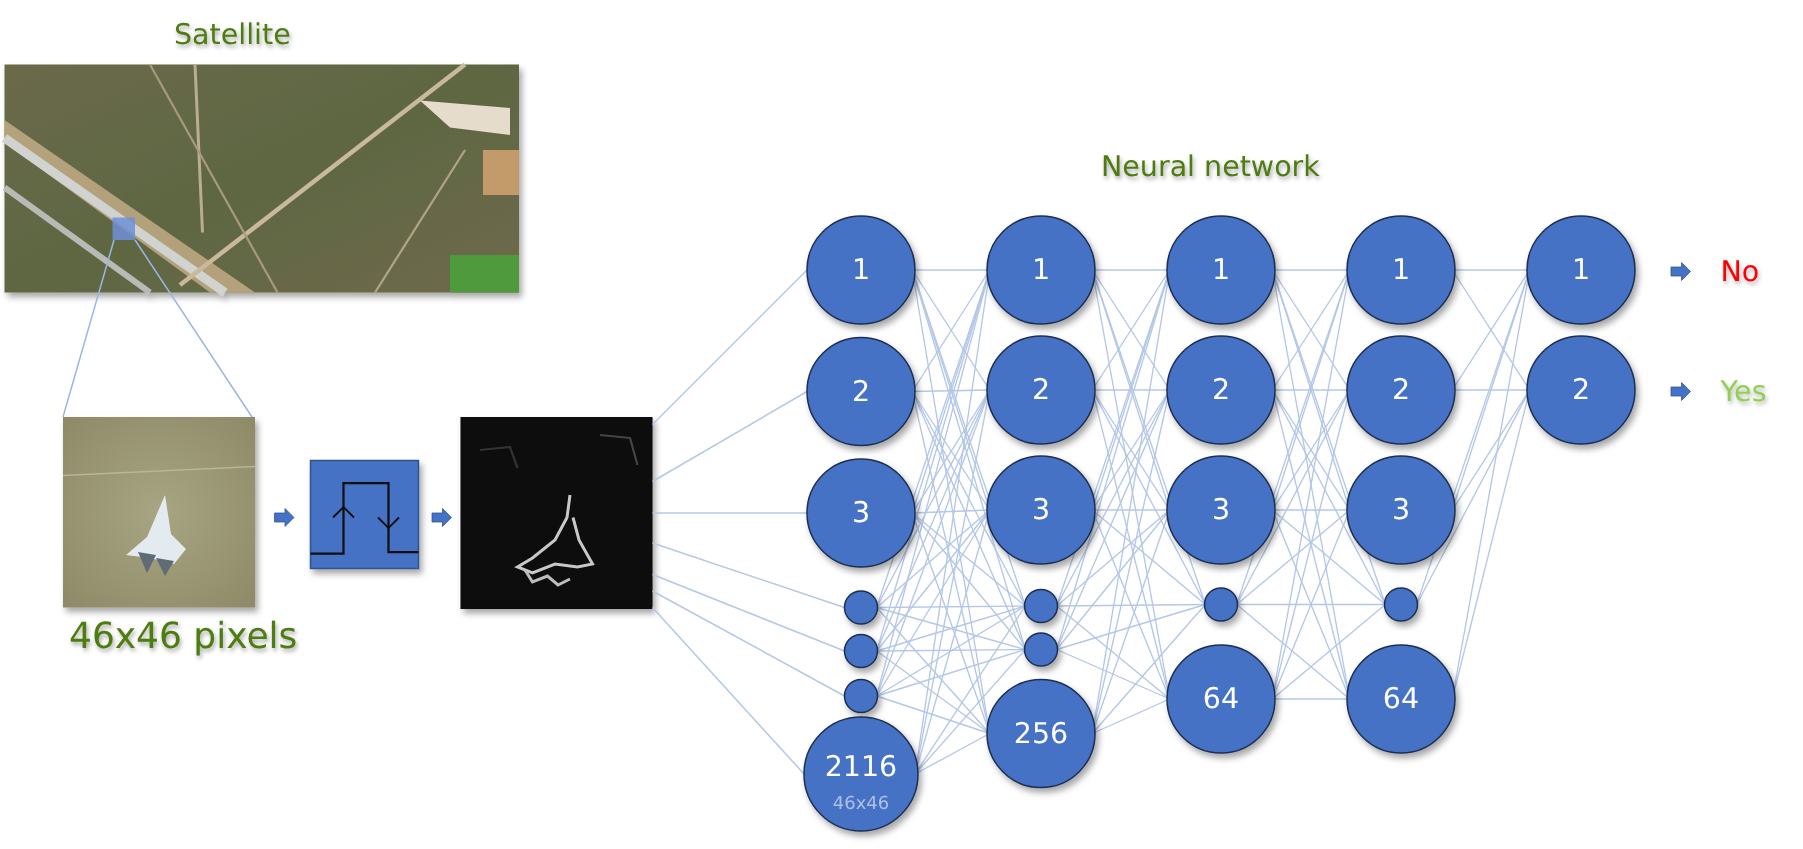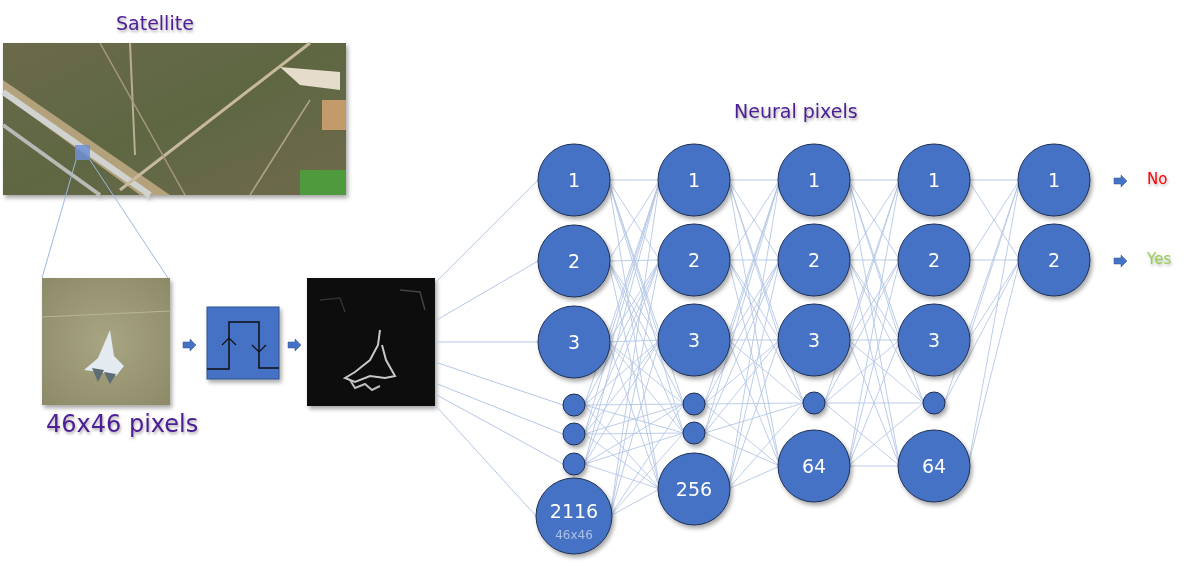--- a/index.html
+++ b/index.html
@@ -1,23 +1,23 @@
 <!DOCTYPE html>
 <html><head>
 <meta charset="utf-8">
 <style>
   html, body { margin:0; padding:0; background:#ffffff; }
   body { width:1202px; height:566px; position:relative; overflow:hidden; font-family:"DejaVu Sans", sans-serif; }
-  .title { position:absolute; font-size:19px; color:#4c1d95; text-shadow: 1px 2px 3px rgba(0,0,0,0.35); white-space:nowrap; }
+  .title { position:absolute; font-size:19px; color:#4d7c0f; text-shadow: 1px 2px 3px rgba(0,0,0,0.35); white-space:nowrap; }
   #sat-title { left:116px; top:12px; }
   #px-label { left:46px; top:410px; font-size:24px; }
   #nn-title { left:734px; top:100px; }
   svg#diagram { position:absolute; left:0; top:0; }
   .node-text { font-family:"DejaVu Sans", sans-serif; fill:#ffffff; text-anchor:middle; dominant-baseline:central; }
-  .out-label { position:absolute; font-size:15px; text-shadow: 1px 2px 3px rgba(0,0,0,0.3); }
+  .out-label { position:absolute; font-size:19px; text-shadow: 1px 2px 3px rgba(0,0,0,0.3); }
 </style>
 </head>
 <body>
 
 <svg id="diagram" width="1202" height="566" viewBox="0 0 1202 566">
   <defs>
     <filter id="shadow" x="-20%" y="-20%" width="150%" height="150%">
       <feDropShadow dx="2" dy="3" stdDeviation="2" flood-color="#000" flood-opacity="0.35"></feDropShadow>
     </filter>
     <linearGradient id="satgrad" x1="0" y1="0" x2="1" y2="1">
@@ -287,15 +287,15 @@
         <text x="1054" y="260" class="node-text" font-size="19">2</text>
       </g>
     </g>
 
   <polygon points="1114,178 1121,178 1121,175 1127,181 1121,187 1121,184 1114,184" fill="#4472c4" stroke="#2f528f" stroke-width="0.5"></polygon>
   <polygon points="1114,258 1121,258 1121,255 1127,261 1121,267 1121,264 1114,264" fill="#4472c4" stroke="#2f528f" stroke-width="0.5"></polygon>
 </svg>
 
 <div class="title" id="sat-title">Satellite</div>
 <div class="title" id="px-label">46x46 pixels</div>
-<div class="title" id="nn-title">Neural pixels</div>
+<div class="title" id="nn-title">Neural network</div>
 <div class="out-label" id="out-no" style="left: 1147px; top: 170px; color: rgb(255, 0, 0);">No</div>
 <div class="out-label" id="out-yes" style="left: 1147px; top: 250px; color: rgb(146, 208, 80);">Yes</div>
 
 </body></html>

